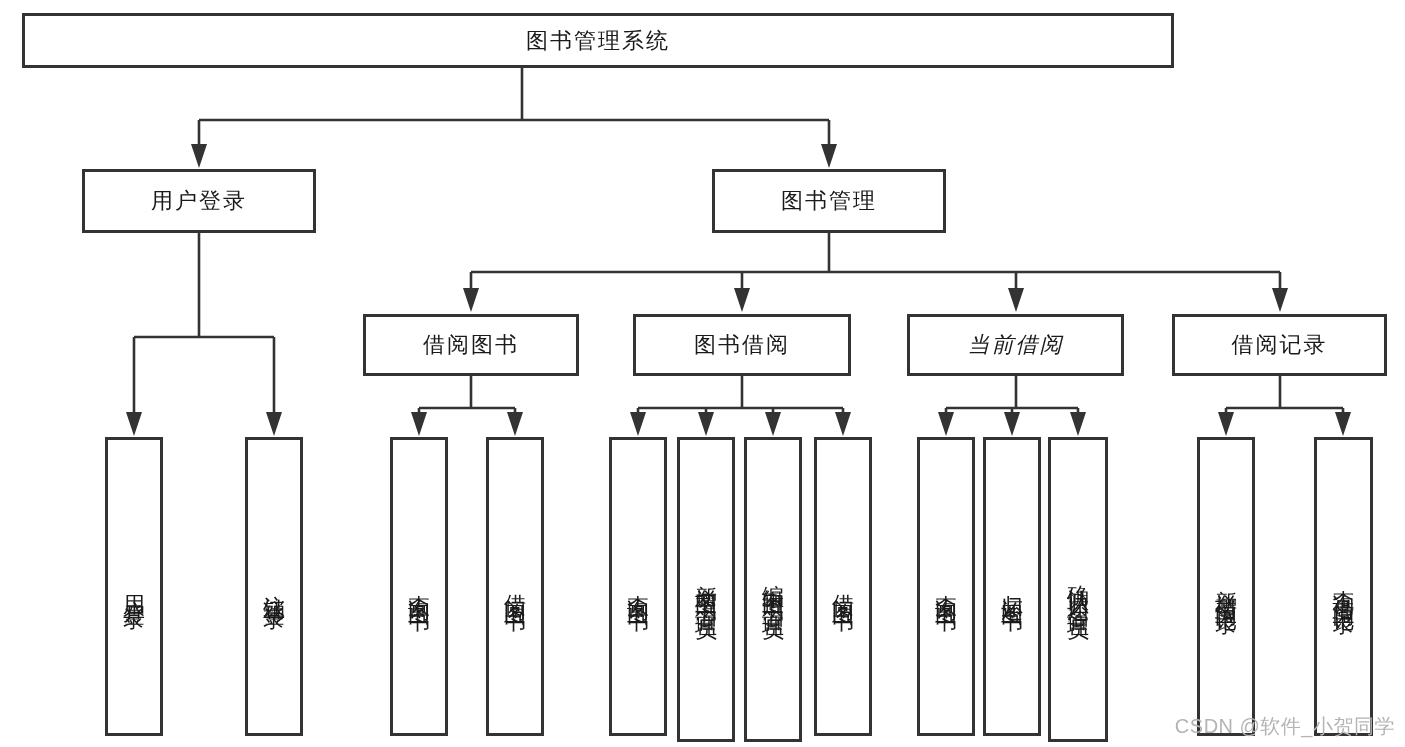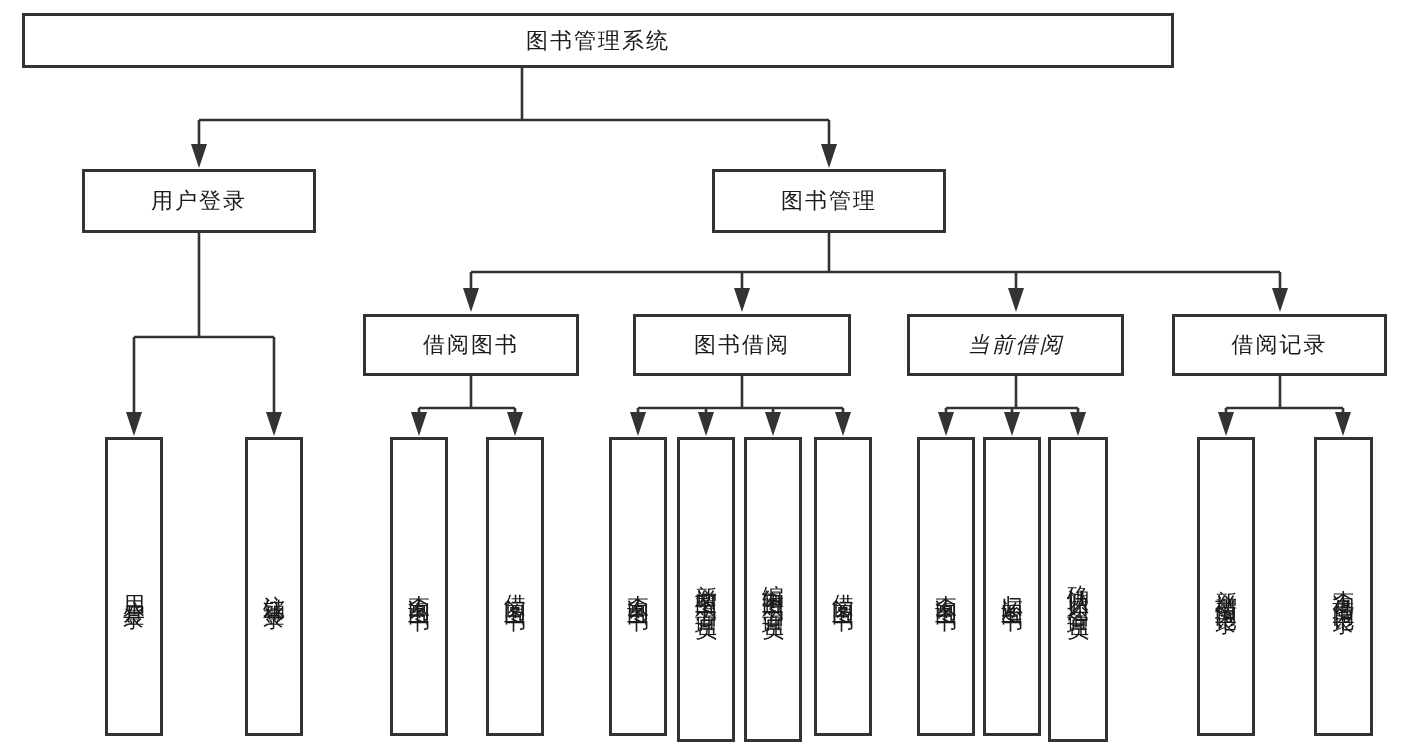--- a/index.html
+++ b/index.html
@@ -192,14 +192,15 @@
     <span class="vtext">确认归还（管理员）</span>
   </div>
 
   <div class="vbox v-br-add">
     <span class="vtext">新增借阅记录</span>
   </div>
   <div class="vbox v-br-query">
     <span class="vtext">查询借阅记录</span>
   </div>
 
+  <div class="watermark">CSDN @软件_小贺同学</div>
 
 </div>
 
 </body></html>

